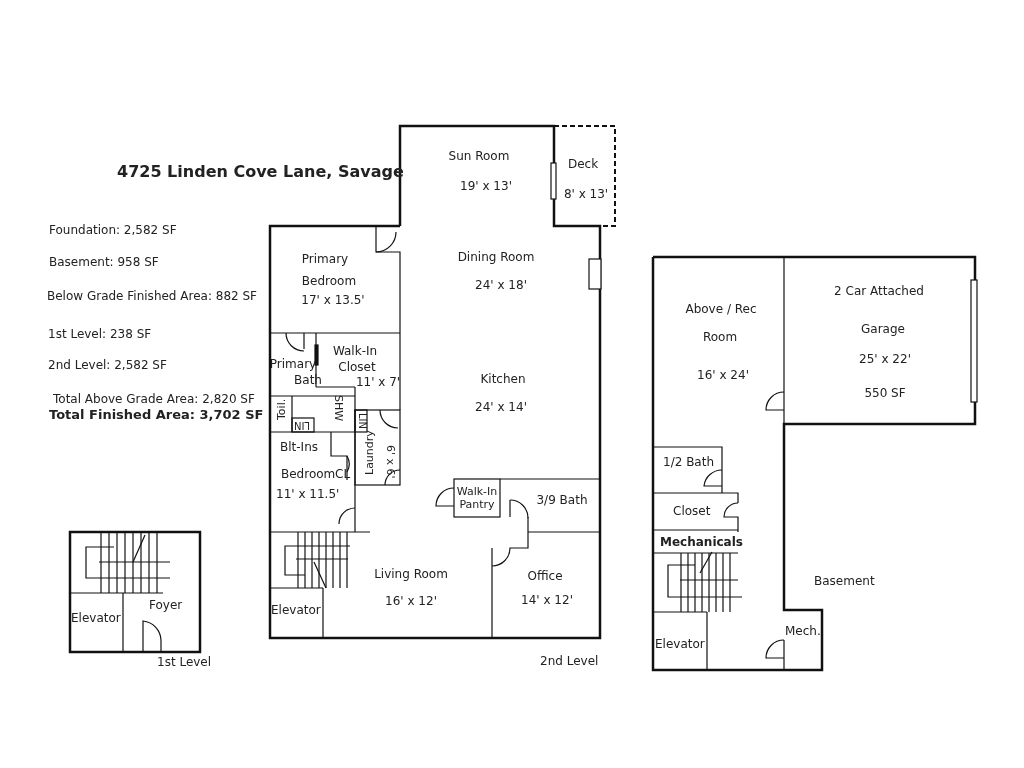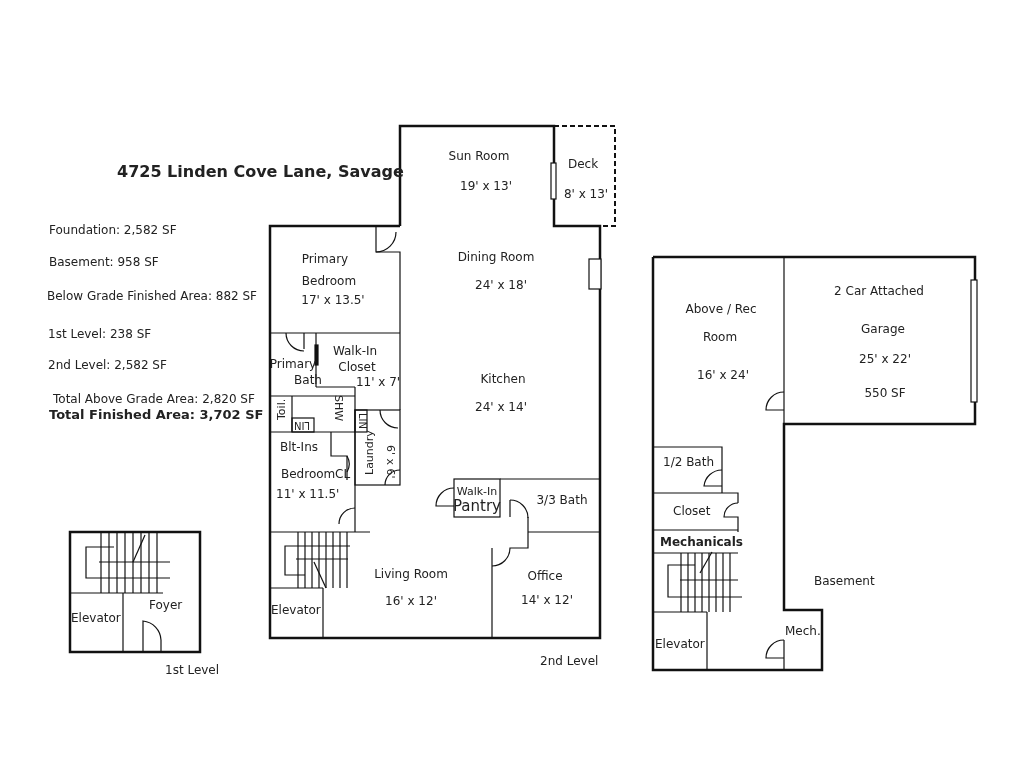--- a/index.html
+++ b/index.html
@@ -139,21 +139,21 @@
 <div class="lbl" style="left:49px;top:224px;">Foundation: 2,582 SF</div>
 <div class="lbl" style="left:49px;top:256px;">Basement: 958 SF</div>
 <div class="lbl" style="left:47px;top:290px;">Below Grade Finished Area: 882 SF</div>
 <div class="lbl" style="left:48px;top:328px;">1st Level:  238 SF</div>
 <div class="lbl" style="left:48px;top:359px;">2nd Level: 2,582 SF</div>
 <div class="lbl" style="left:53px;top:393px;">Total Above Grade Area: 2,820 SF</div>
 <div class="lbl bold" style="left:49px;top:408px;font-size:13px;">Total Finished Area: 3,702 SF</div>
 
 <div class="lbl" style="left:149px;top:599px;">Foyer</div>
 <div class="lbl" style="left:71px;top:612px;">Elevator</div>
-<div class="lbl" style="left:165px;top:656px;margin-top:8px;">1st Level</div>
+<div class="lbl" style="left:157px;top:656px;">1st Level</div>
 
 <div class="lbl c" style="left:479px;top:150px;">Sun Room</div>
 <div class="lbl c" style="left:486px;top:180px;">19' x 13'</div>
 <div class="lbl c" style="left:583px;top:158px;">Deck</div>
 <div class="lbl c" style="left:586px;top:188px;">8' x 13'</div>
 <div class="lbl c" style="left:325px;top:253px;">Primary</div>
 <div class="lbl c" style="left:329px;top:275px;">Bedroom</div>
 <div class="lbl c" style="left:333px;top:294px;">17' x 13.5'</div>
 <div class="lbl c" style="left:496px;top:251px;">Dining Room</div>
 <div class="lbl c" style="left:501px;top:279px;">24' x 18'</div>
@@ -168,22 +168,22 @@
 <div class="lbl vert" style="left:367px;top:413px;font-size:10px;transform:rotate(90deg);">LIN</div>
 <div class="lbl vert" style="left:364px;top:475px;font-size:11px;transform:rotate(-90deg);">Laundry</div>
 <div class="lbl vert" style="left:396px;top:445px;font-size:11px;transform:rotate(90deg);">6' x 6'</div>
 <div class="lbl" style="left:280px;top:441px;">Blt-Ins</div>
 <div class="lbl" style="left:335px;top:440px;margin-top:28px;">CL</div>
 <div class="lbl" style="left:281px;top:468px;">Bedroom</div>
 <div class="lbl" style="left:276px;top:488px;">11' x 11.5'</div>
 <div class="lbl c" style="left:503px;top:373px;">Kitchen</div>
 <div class="lbl c" style="left:501px;top:401px;">24' x 14'</div>
 <div class="lbl c" style="left:477px;top:486px;font-size:11px;">Walk-In</div>
-<div class="lbl c" style="left:477px;top:499px;font-size:15px;">Pantry</div>
-<div class="lbl c" style="left:562px;top:494px;">3/3 Bath</div>
+<div class="lbl c" style="left:477px;top:499px;font-size:11px;">Pantry</div>
+<div class="lbl c" style="left:562px;top:494px;">3/9 Bath</div>
 <div class="lbl c" style="left:411px;top:568px;">Living Room</div>
 <div class="lbl c" style="left:411px;top:595px;">16' x 12'</div>
 <div class="lbl c" style="left:545px;top:570px;">Office</div>
 <div class="lbl c" style="left:547px;top:594px;">14' x 12'</div>
 <div class="lbl" style="left:271px;top:604px;">Elevator</div>
 <div class="lbl" style="left:540px;top:655px;">2nd Level</div>
 
 <div class="lbl c" style="left:721px;top:303px;">Above / Rec</div>
 <div class="lbl c" style="left:720px;top:331px;">Room</div>
 <div class="lbl c" style="left:723px;top:369px;">16' x 24'</div>

